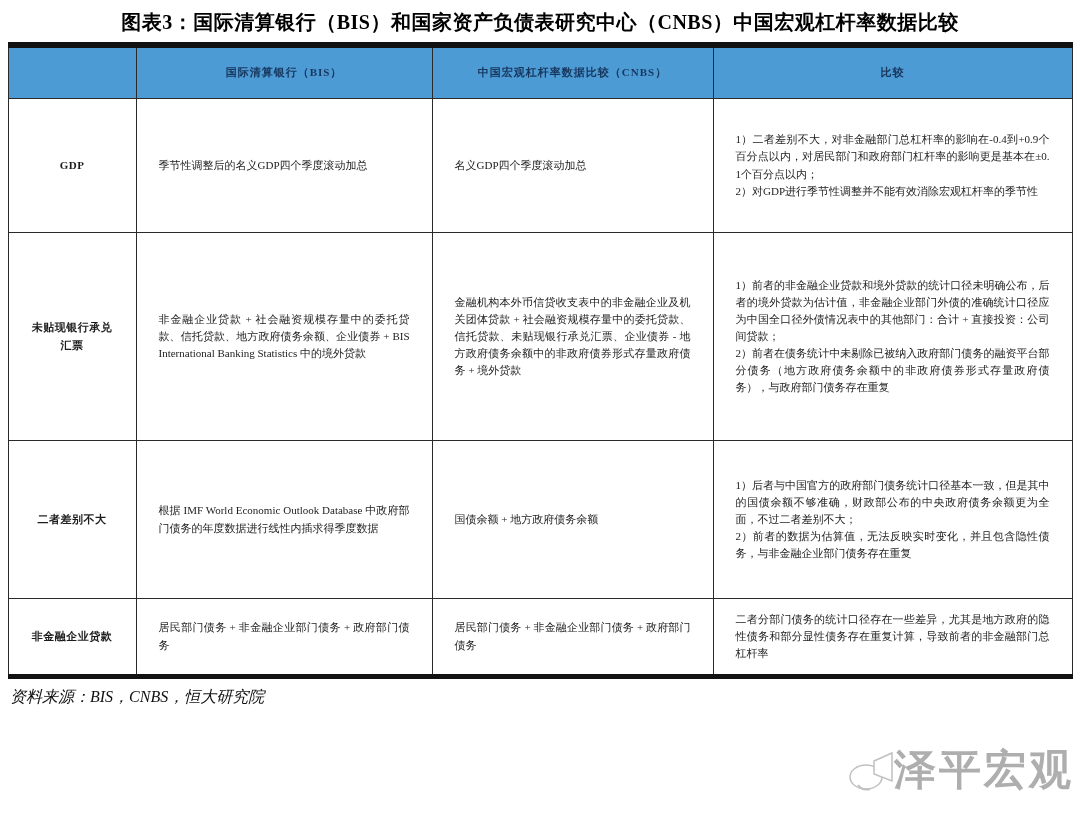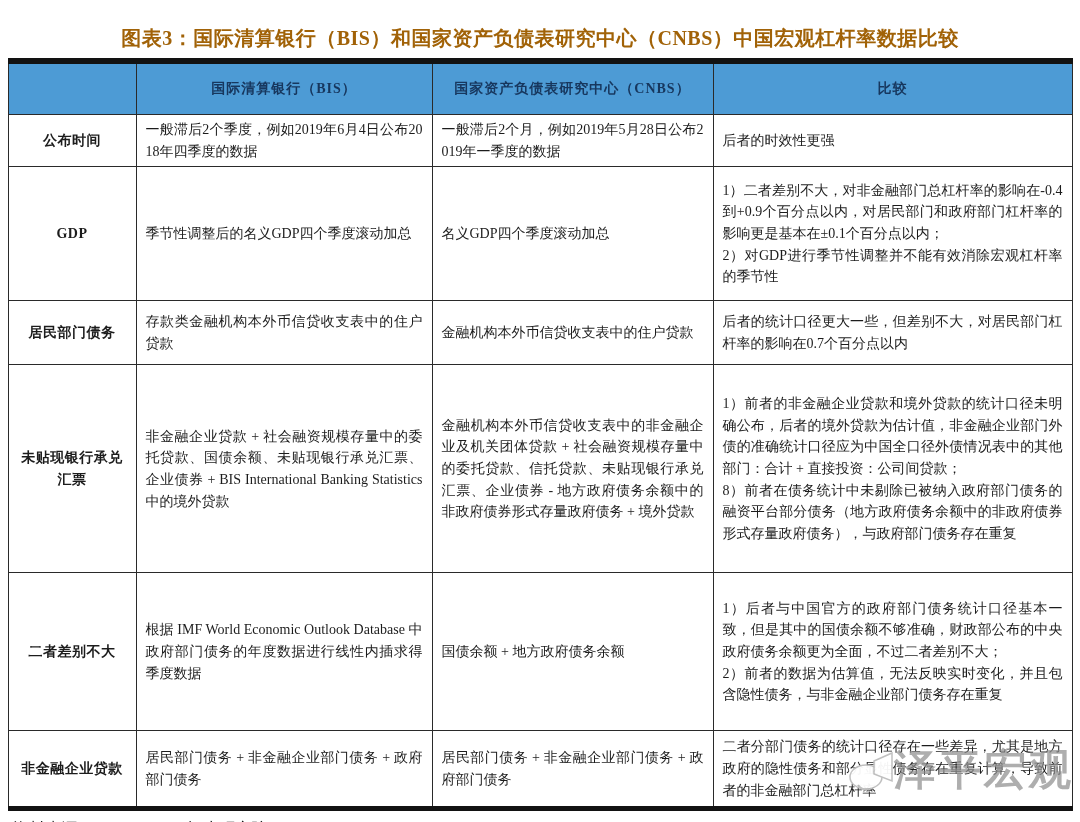--- a/index.html
+++ b/index.html
@@ -3,33 +3,33 @@
 <meta charset="utf-8">
 <style>
   html,body{margin:0;padding:0;background:#ffffff;}
   body{
     width:1080px;height:822px;position:relative;overflow:hidden;
     font-family:"Liberation Serif","DejaVu Serif",serif;
     color:#1c1c1c;
   }
   .page-title{
     text-align:center;font-weight:bold;font-size:20px;
-    padding-top:25px;letter-spacing:0.5px;color:#a16207;
+    padding-top:9px;letter-spacing:0.5px;color:#000000;
   }
   table.cmp{
     border-collapse:collapse;table-layout:fixed;
     width:1064px;margin:6px auto 0 auto;
     border-top:6px solid #121212;
     border-bottom:5px solid #121212;
   }
   table.cmp td,table.cmp th{
     border:1.5px solid #2a2a2a;
-    padding:4px 9px;
+    padding:4px 22px;
     vertical-align:middle;
-    font-size:14px;line-height:1.55;
+    font-size:11px;line-height:1.55;
     word-break:break-all;
   }
   th.hdr{
     background:#4d9bd5;color:#17375e;font-weight:bold;
     font-size:16px;height:42px;text-align:center;letter-spacing:1px;
   }
   td.rowlabel{
     font-weight:bold;text-align:center;font-size:16px;
     padding:4px 4px;letter-spacing:0.5px;
   }
@@ -58,50 +58,38 @@
   <colgroup>
     <col style="width:128px">
       <col style="width:296px">
       <col style="width:281px">
       <col style="width:359px">
   </colgroup>
   <thead>
     <tr>
       <th class="hdr"></th>
       <th class="hdr">国际清算银行（BIS）</th>
-      <th class="hdr">国家资产负债表研究中心（CNBS）</th>
+      <th class="hdr">中国宏观杠杆率数据比较（CNBS）</th>
       <th class="hdr">比较</th>
     </tr>
   </thead>
   <tbody>
-    <tr style="height:50px;">
-      <td class="rowlabel">公布时间</td>
-      <td class="body">一般滞后2个季度，例如2019年6月4日公布2018年四季度的数据</td>
-      <td class="body">一般滞后2个月，例如2019年5月28日公布2019年一季度的数据</td>
-      <td class="cmpcell">后者的时效性更强</td>
-    </tr>
     <tr style="height:134px;">
       <td class="rowlabel">GDP</td>
       <td class="body">季节性调整后的名义GDP四个季度滚动加总</td>
       <td class="body">名义GDP四个季度滚动加总</td>
       <td class="cmpcell">1）二者差别不大，对非金融部门总杠杆率的影响在-0.4到+0.9个百分点以内，对居民部门和政府部门杠杆率的影响更是基本在±0.1个百分点以内；
 2）对GDP进行季节性调整并不能有效消除宏观杠杆率的季节性</td>
     </tr>
-    <tr style="height:64px;">
-      <td class="rowlabel">居民部门债务</td>
-      <td class="body">存款类金融机构本外币信贷收支表中的住户贷款</td>
-      <td class="body">金融机构本外币信贷收支表中的住户贷款</td>
-      <td class="cmpcell">后者的统计口径更大一些，但差别不大，对居民部门杠杆率的影响在0.7个百分点以内</td>
-    </tr>
     <tr style="height:208px;">
       <td class="rowlabel">未贴现银行承兑汇票</td>
-      <td class="body">非金融企业贷款 + 社会融资规模存量中的委托贷款、国债余额、未贴现银行承兑汇票、企业债券 + BIS International Banking Statistics 中的境外贷款</td>
+      <td class="body">非金融企业贷款 + 社会融资规模存量中的委托贷款、信托贷款、地方政府债务余额、企业债券 + BIS International Banking Statistics 中的境外贷款</td>
       <td class="body">金融机构本外币信贷收支表中的非金融企业及机关团体贷款 + 社会融资规模存量中的委托贷款、信托贷款、未贴现银行承兑汇票、企业债券 - 地方政府债务余额中的非政府债券形式存量政府债务 + 境外贷款</td>
       <td class="cmpcell">1）前者的非金融企业贷款和境外贷款的统计口径未明确公布，后者的境外贷款为估计值，非金融企业部门外债的准确统计口径应为中国全口径外债情况表中的其他部门：合计 + 直接投资：公司间贷款；
-8）前者在债务统计中未剔除已被纳入政府部门债务的融资平台部分债务（地方政府债务余额中的非政府债券形式存量政府债务），与政府部门债务存在重复</td>
+2）前者在债务统计中未剔除已被纳入政府部门债务的融资平台部分债务（地方政府债务余额中的非政府债券形式存量政府债务），与政府部门债务存在重复</td>
     </tr>
     <tr style="height:158px;">
       <td class="rowlabel">二者差别不大</td>
       <td class="body">根据 IMF World Economic Outlook Database 中政府部门债务的年度数据进行线性内插求得季度数据</td>
       <td class="body">国债余额 + 地方政府债务余额</td>
       <td class="cmpcell">1）后者与中国官方的政府部门债务统计口径基本一致，但是其中的国债余额不够准确，财政部公布的中央政府债务余额更为全面，不过二者差别不大；
 2）前者的数据为估算值，无法反映实时变化，并且包含隐性债务，与非金融企业部门债务存在重复</td>
     </tr>
     <tr style="height:78px;">
       <td class="rowlabel">非金融企业贷款</td>

